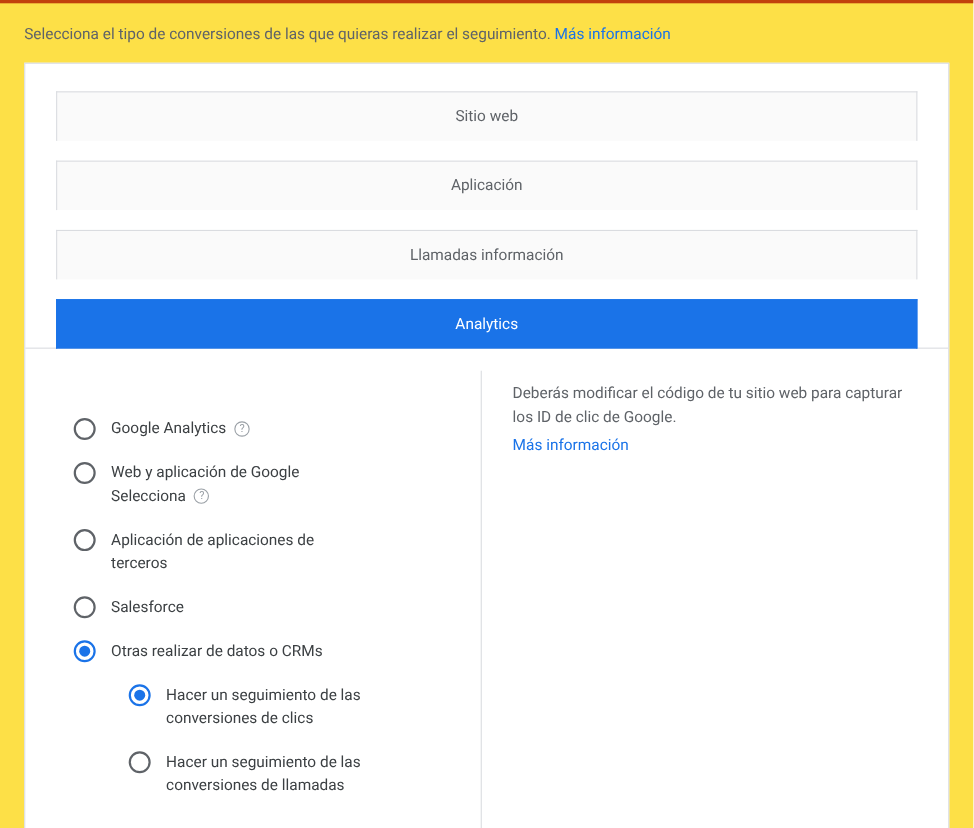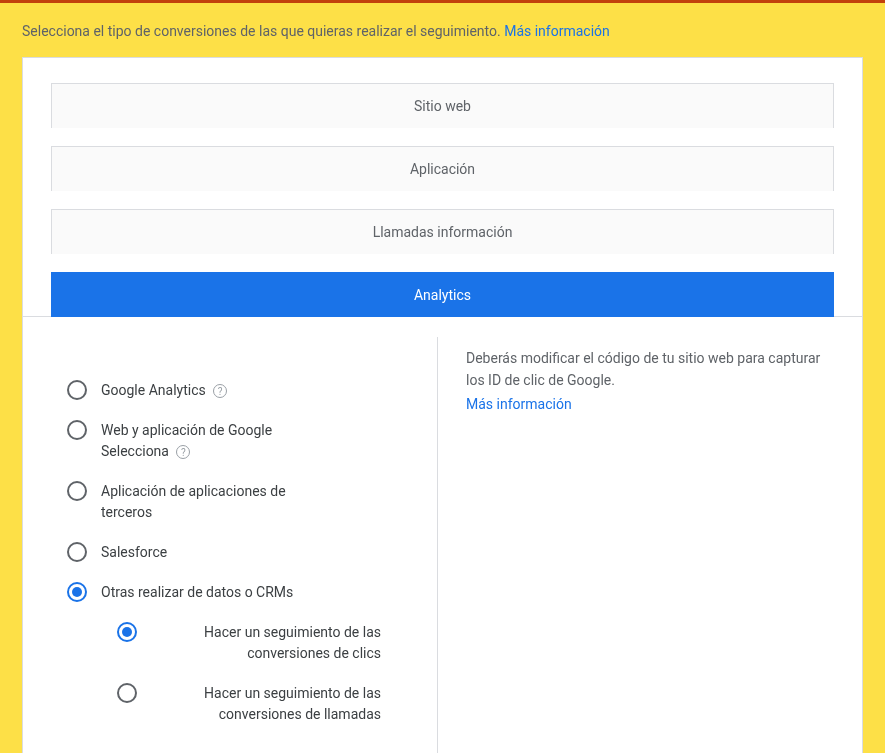--- a/index.html
+++ b/index.html
@@ -87,21 +87,20 @@
       margin-top: 32px;
     }
     .radio-item {
       display: flex;
       align-items: flex-start;
       gap: 14px;
       cursor: pointer;
     }
     .radio-item.nested {
       margin-left: 50px;
-      text-align: right;
     }
     .radio-btn {
       width: 20px;
       height: 20px;
       border: 2px solid #5f6368;
       border-radius: 50%;
       flex-shrink: 0;
       position: relative;
       margin-top: 1px;
     }

